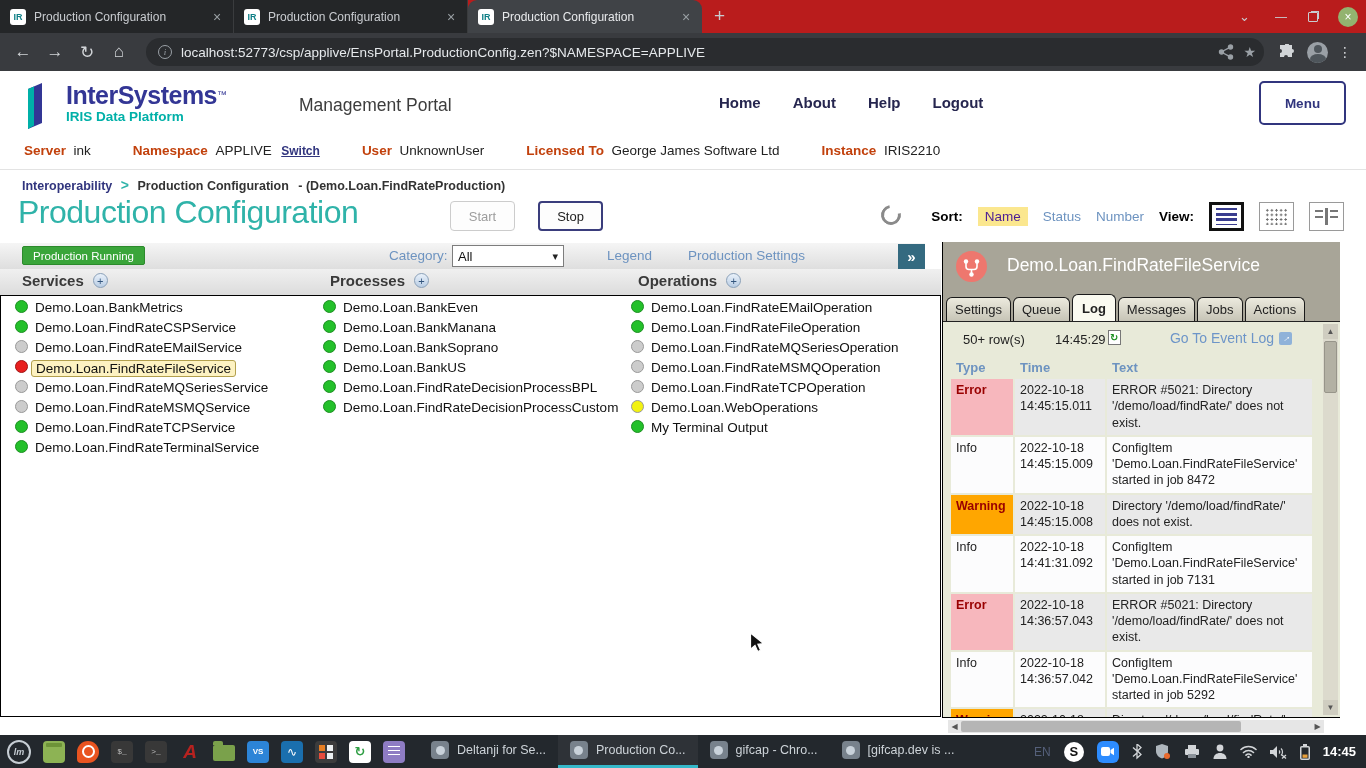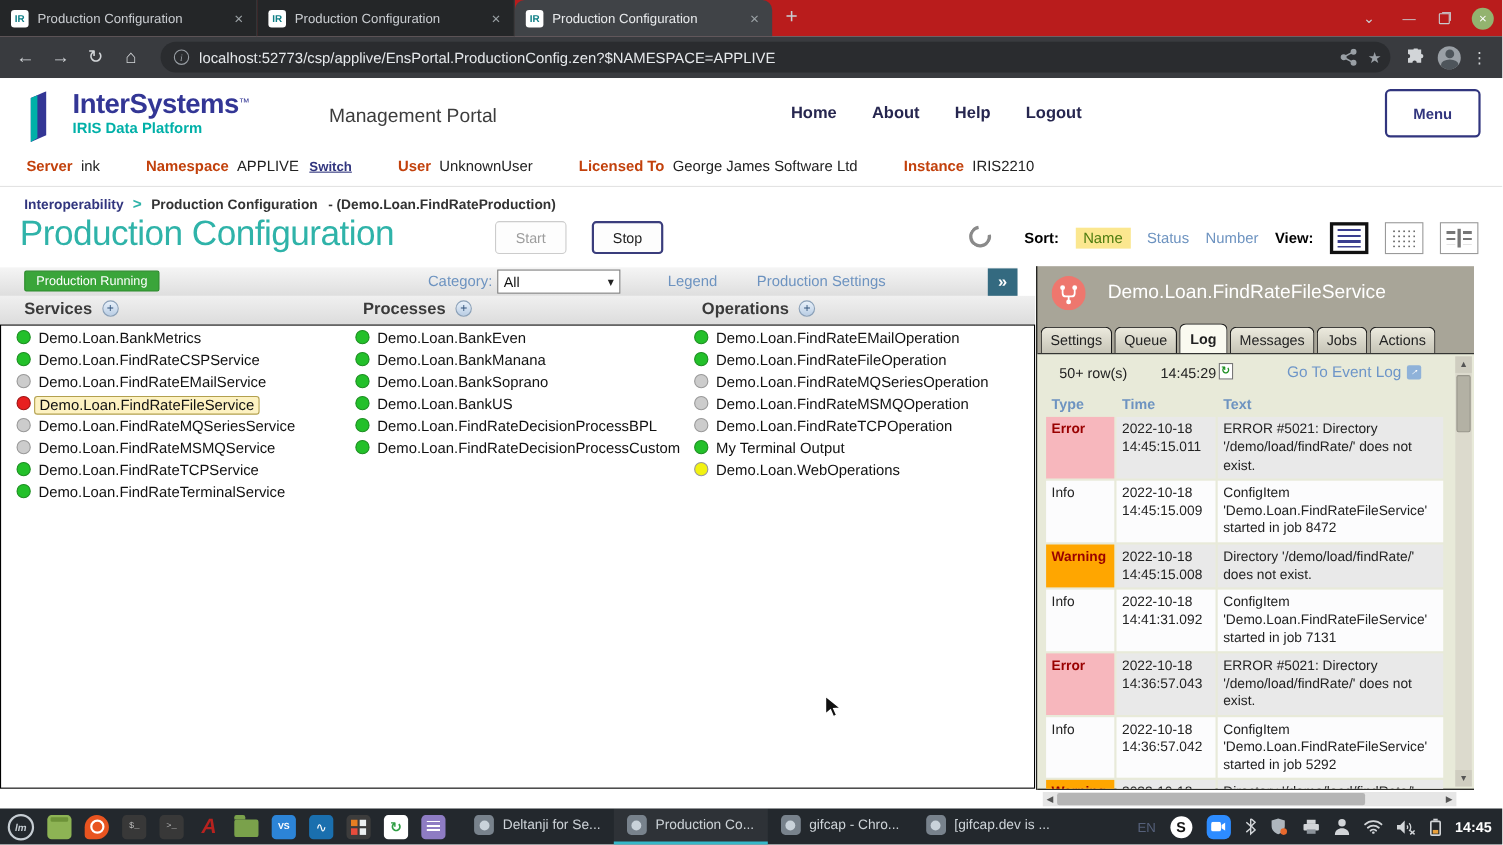--- a/index.html
+++ b/index.html
@@ -55,21 +55,21 @@
   .breadcrumb .root { color:#31357e; cursor:pointer; }
   .breadcrumb .sep { color:#2fb3a9; margin:0 5px; font-size:14px; }
   .breadcrumb .detail { margin-left:6px; }
   .page-title { position:absolute; left:18px; top:194px; font-size:32px; color:#2fb3a9; letter-spacing:-0.5px; }
   .btn { position:absolute; top:201px; height:30px; width:65px; border-radius:4px; font-size:13px; display:flex; align-items:center; justify-content:center; background:#fdfdfd; cursor:pointer; }
   .btn.start { left:450px; border:1px solid #cccccc; color:#9d9d9d; }
   .btn.stop { left:538px; border:2px solid #3a3d7c; color:#222; }
   .spinner { position:absolute; left:881px; top:205px; width:20px; height:20px; border:3px solid #8a8a8a; border-top-color:transparent; border-radius:50%; transform:rotate(35deg); }
   .sortview { position:absolute; right:22px; top:201px; display:flex; align-items:center; gap:15px; height:30px; }
   .sort-label, .view-label { font-weight:bold; font-size:13.5px; color:#000; }
-  .sort-chip { background:#fbe78f; color:#4d7c0f; font-size:13.5px; padding:2px 7px; cursor:pointer;text-align:center; }
+  .sort-chip { background:#fbe78f; color:#4c1d95; font-size:13.5px; padding:2px 7px; cursor:pointer;text-align:center; }
   .sort-link { color:#6d93c0; font-size:13.5px; cursor:pointer; }
   .view-ico { width:35px; height:29px; background:#fff; border:1px solid #9a9a9a; display:flex; align-items:center; justify-content:center; cursor:pointer; }
   .view-ico.active { border:3px solid #111; }
   .lines { width:21px; height:17px; background:repeating-linear-gradient(#3a3d8f 0 2.4px, transparent 2.4px 5.2px); }
   .dots { width:23px; height:17px; background-image:radial-gradient(#6e6e6e 1.1px, transparent 1.2px); background-size:4.6px 4.6px; }
   .split { width:23px; height:17px; display:flex; align-items:center; justify-content:space-between; position:relative; }
   .split::before, .split::after { content:""; width:8px; height:12px; background:repeating-linear-gradient(#777 0 2.4px, transparent 2.4px 6px); }
   .split .mid { width:2.6px; height:17px; background:#777; }
 
   
@@ -384,26 +384,26 @@
         </div>
       <div class="item">
           <span class="dot gray"></span>
           <span class="item-label">Demo.Loan.FindRateMSMQOperation</span>
         </div>
       <div class="item">
           <span class="dot gray"></span>
           <span class="item-label">Demo.Loan.FindRateTCPOperation</span>
         </div>
       <div class="item">
-          <span class="dot green"></span>
-          <span class="item-label">My Terminal Output</span>
-        </div>
-      <div class="item">
           <span class="dot yellow"></span>
           <span class="item-label">Demo.Loan.WebOperations</span>
+        </div>
+      <div class="item">
+          <span class="dot green"></span>
+          <span class="item-label">My Terminal Output</span>
         </div>
     </div>
   </div>
 
   <div class="panel">
     <div class="panel-head">
       <svg class="panel-ico" width="31" height="31" viewBox="0 0 31 31">
         <circle cx="15.5" cy="15.5" r="15.5" fill="#ee776e"></circle>
         <g stroke="#fff" stroke-width="1.6" fill="none">
           <path d="M10 12v3.5q0 3 3 3h2.5M21 12v3.5q0 3-3 3h-2.5M15.5 18.5V22"></path>

